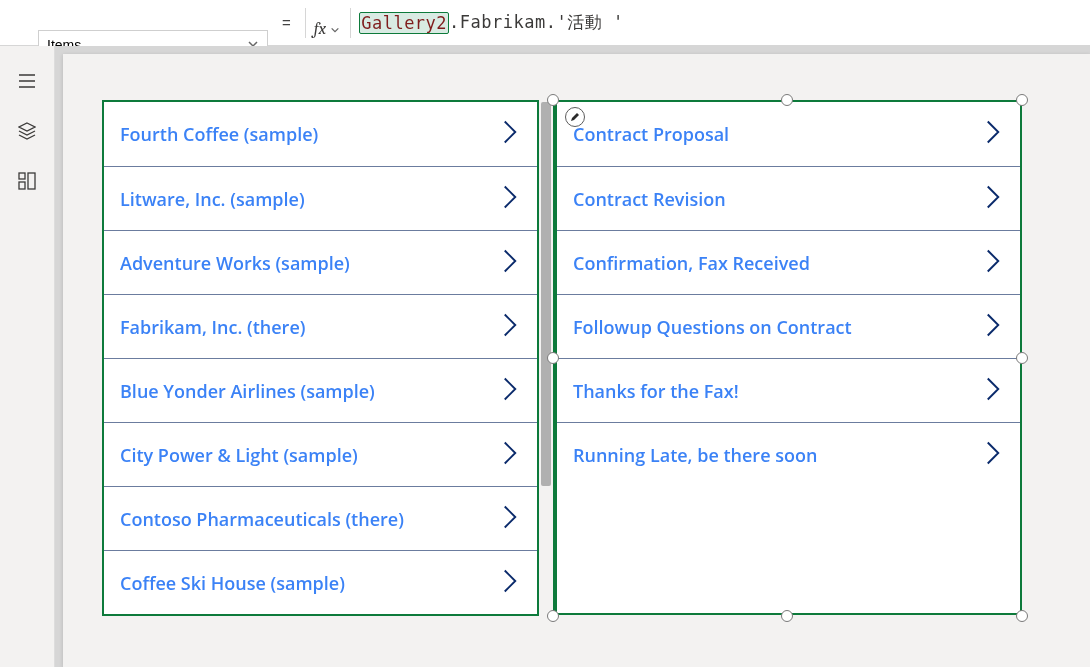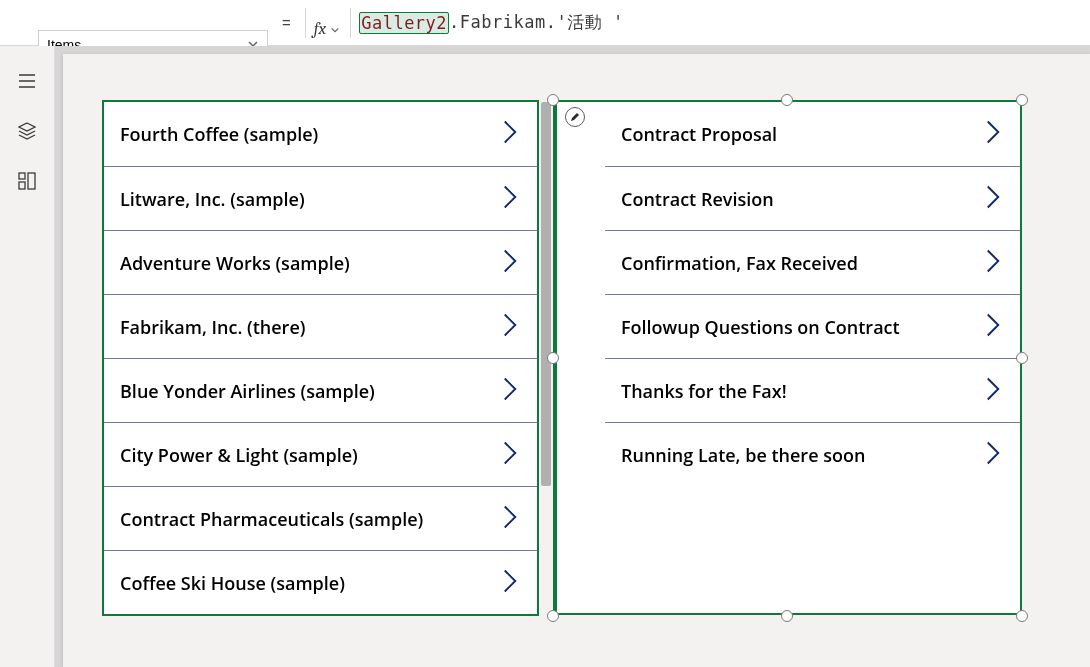--- a/index.html
+++ b/index.html
@@ -116,35 +116,34 @@
       justify-content: space-between;
       padding: 0 16px;
       border-top: 1px solid #6b7c9e;
       cursor: pointer;
     }
     .gallery-row:first-child { border-top: none; }
     .gallery-row .label {
       font-family: "Open Sans", "Segoe UI", Arial, sans-serif;
       font-size: 18px;
       font-weight: 600;
-      color: #000000;
+      color: #3b82f6;
     }
     .gallery-row .chev-right {
       color: #0a2a6b;
     }
 
     
     .gallery.right {
       left: 490px; top: 46px;
       width: 469px;
       height: 515px;
       border: 2px solid #0d7a3b;
       background: #fff;
       border-left-width: 4px;
-      padding-left: 48px;
     }
     .gallery.right .gallery-row {
       border-top: 1px solid #6b7c9e;
     }
     .gallery.right .gallery-row:first-child { border-top: none; }
 
     
     .scroll-thumb {
       position: absolute;
       left: 478px; top: 48px;
@@ -263,21 +262,21 @@
                 <path d="M6 4 L18 16 L6 28" stroke="#0a2a6b" stroke-width="2.2" fill="none"></path>
               </svg></span>
           </div>
           <div class="gallery-row">
             <span class="label">City Power &amp; Light (sample)</span>
             <span class="chev-right"><svg viewBox="0 0 24 32">
                 <path d="M6 4 L18 16 L6 28" stroke="#0a2a6b" stroke-width="2.2" fill="none"></path>
               </svg></span>
           </div>
           <div class="gallery-row">
-            <span class="label">Contract Pharmaceuticals (sample)</span>
+            <span class="label">Contoso Pharmaceuticals (there)</span>
             <span class="chev-right"><svg viewBox="0 0 24 32">
                 <path d="M6 4 L18 16 L6 28" stroke="#0a2a6b" stroke-width="2.2" fill="none"></path>
               </svg></span>
           </div>
           <div class="gallery-row">
             <span class="label">Coffee Ski House (sample)</span>
             <span class="chev-right"><svg viewBox="0 0 24 32">
                 <path d="M6 4 L18 16 L6 28" stroke="#0a2a6b" stroke-width="2.2" fill="none"></path>
               </svg></span>
           </div>

